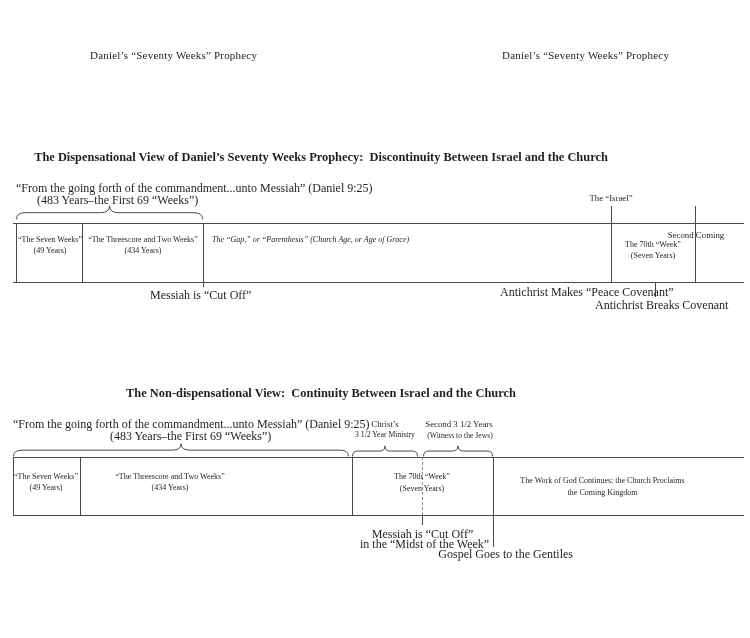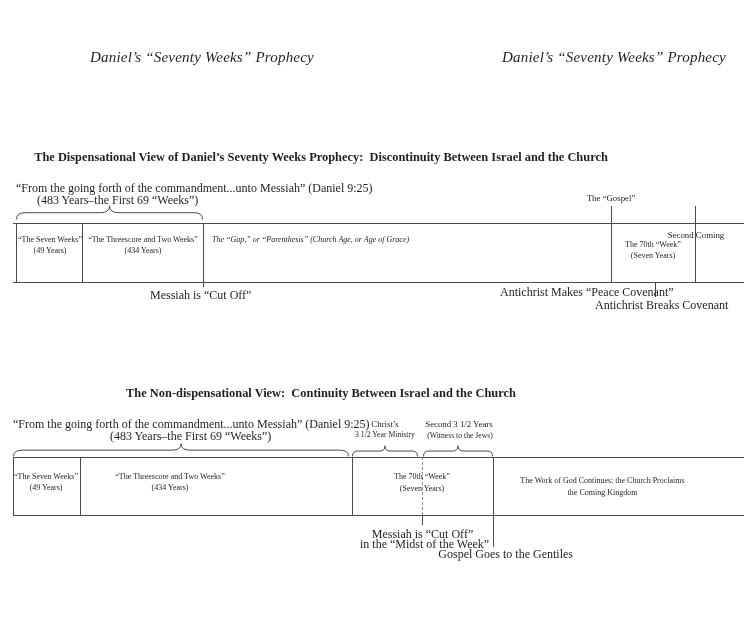--- a/index.html
+++ b/index.html
@@ -10,21 +10,21 @@
     font-family:"Liberation Serif","DejaVu Serif",serif;
     color:#1f1f1f;
     overflow:hidden;
   }
   .t{position:absolute;line-height:1.12;white-space:nowrap;}
   .c{text-align:center;}
   .hline{position:absolute;height:1px;background:#4a4a4a;}
   .vline{position:absolute;width:1px;background:#4a4a4a;}
   .vdash{position:absolute;width:0;border-left:1px dashed #8a8a8a;}
   .brace{position:absolute;overflow:visible;}
-  .hdr{font-style:italic;font-size:15px;letter-spacing:.2px;}
+  .hdr{font-size:11px;letter-spacing:.2px;}
   .title{font-weight:bold;font-size:12.4px;width:642px;left:0;}
   .quote{font-size:12px;}
   .lab{font-size:8.8px;}
   .sub{font-size:7.7px;}
   .box{font-size:8px;}
   .note{font-size:12px;}
 </style>
 </head>
 <body>
 
@@ -32,21 +32,21 @@
 
   <div class="t hdr c" style="left:90px;top:49px;width:165px;">Daniel’s “Seventy Weeks” Prophecy</div>
   <div class="t hdr c" style="left:502px;top:49px;width:165px;">Daniel’s “Seventy Weeks” Prophecy</div>
 
   <div>
     <div class="t title c" style="top:151px;">The Dispensational View of Daniel’s Seventy Weeks Prophecy:&nbsp; Discontinuity Between Israel and the Church</div>
 
     <div class="t quote" style="left:16px;top:182px;">“From the going forth of the commandment...unto Messiah” (Daniel 9:25)</div>
     <div class="t quote" style="left:37px;top:194px;">(483 Years–the First 69 “Weeks”)</div>
 
-    <div class="t lab c" style="left:566px;top:194px;width:90px;">The “Gospel”</div>
+    <div class="t lab c" style="left:566px;top:194px;width:90px;">The “Israel”</div>
     <div class="t lab c" style="left:650px;top:194px;width:92px;margin-top:37px;">Second Coming</div>
 
     <svg class="brace" style="left:16px;top:205px;width:187px;height:14px;" viewBox="0 0 187 14" width="187" height="14">
         <path d="M0.5,14 Q0.5,7.700000000000001 9,7.700000000000001 L84.5,7.700000000000001 Q93.5,7.700000000000001 93.5,0.8 Q93.5,7.700000000000001 102.5,7.700000000000001 L178,7.700000000000001 Q186.5,7.700000000000001 186.5,14" fill="none" stroke="#4a4a4a" stroke-width="1" stroke-linecap="round"></path>
       </svg>
 
     <div class="hline" style="left: 13px; top: 223px; width: 731px; background: rgb(74, 74, 74);"></div>
     <div class="hline" style="left: 13px; top: 282px; width: 731px; background: rgb(74, 74, 74);"></div>
     <div class="vline" style="left: 16px; top: 223px; height: 59px; background: rgb(74, 74, 74);"></div>
     <div class="vline" style="left: 82px; top: 223px; height: 59px; background: rgb(74, 74, 74);"></div>

